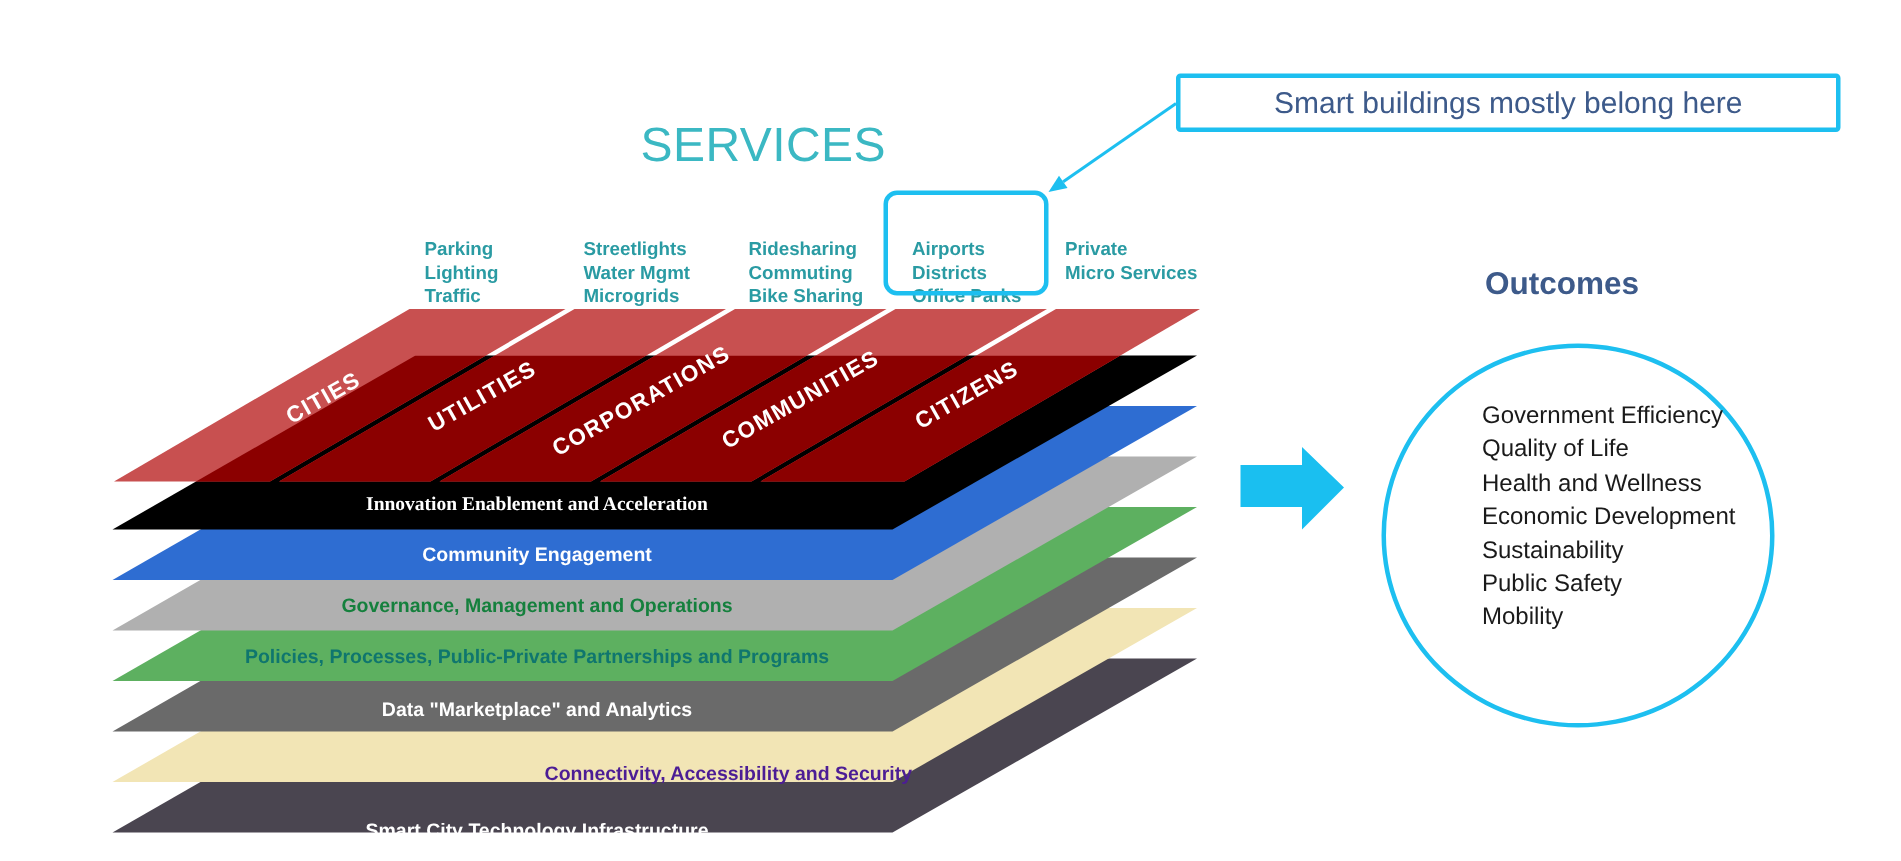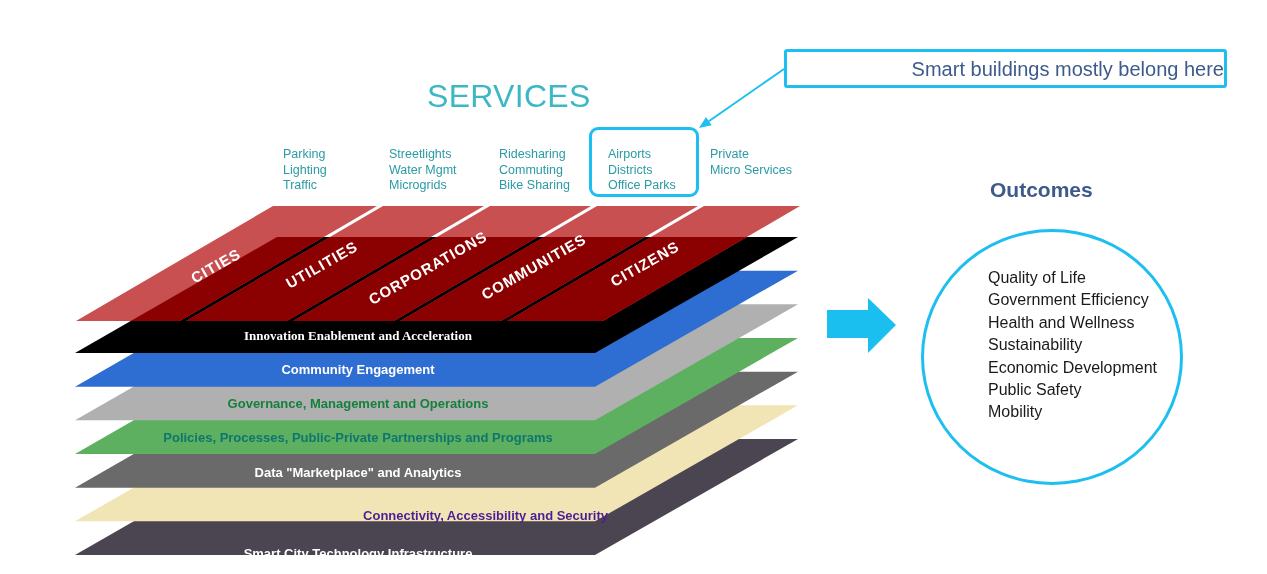--- a/index.html
+++ b/index.html
@@ -9,34 +9,34 @@
     --accent: #1DBFF0; --teal: #3BB8C3; --service-text: #2A9BA3; --navy: #3D5A8A;
   }
   #stack-svg { position: absolute; left: 0; top: 0; }
 
   .services-title {
     position: absolute; left: 427px; top: 78px;
     font-weight: normal; font-size: 32px; line-height: 36px;
     color: var(--teal); letter-spacing: 0.3px; white-space: nowrap;
   }
   .service-col {
-    position: absolute; top: 147px;
-    font-weight: normal; font-size: 12.5px; line-height: 15.5px;
+    position: absolute; top: 159px;
+    font-weight: bold; font-size: 12.5px; line-height: 15.5px;
     color: var(--service-text); white-space: nowrap;
   }
   .service-col div { height: 15.5px; }
 
   .highlight-box {
     position: absolute; left: 589px; top: 127px; width: 104px; height: 64px;
     border: 3px solid var(--accent); border-radius: 9px;
   }
   .callout-box {
     position: absolute; left: 784px; top: 49px; width: 437px; height: 33px;
     border: 3px solid var(--accent); border-radius: 3px;
-    display: flex; align-items: center; justify-content: flex-end;
+    display: flex; align-items: center; justify-content: center;
   }
   .callout-text {
     font-size: 20px; color: var(--navy); white-space: nowrap; line-height: 24px;
   }
 
   .stakeholder-label {
     position: absolute; width: 170px; height: 20px; line-height: 20px;
     text-align: center; color: #ffffff; font-weight: bold; font-size: 15px;
     letter-spacing: 1px; transform: rotate(-29.5deg); transform-origin: 50% 50%;
     white-space: nowrap;
@@ -142,20 +142,20 @@
 <div class="layer-label" style="top: 362px; color: rgb(255, 255, 255);">Community Engagement</div>
 <div class="layer-label" style="top: 396px; color: #15803d;">Governance, Management and Operations</div>
 <div class="layer-label" style="top: 430px; color: #0f766e;">Policies, Processes, Public-Private Partnerships and Programs</div>
 <div class="layer-label" style="top: 465px; color: rgb(255, 255, 255);">Data "Marketplace" and Analytics</div>
 <div class="layer-label" style="top: 508px; color: #4c1d95; text-align: right;">Connectivity, Accessibility and Security</div>
 <div class="layer-label" style="top: 546px; color: rgb(255, 255, 255);">Smart City Technology Infrastructure</div>
 
 <div class="outcomes-title">Outcomes</div>
 <div class="outcomes-circle"></div>
 <div class="outcomes-list">
+  <div>Government Efficiency</div>
   <div>Quality of Life</div>
-  <div>Government Efficiency</div>
   <div>Health and Wellness</div>
+  <div>Economic Development</div>
   <div>Sustainability</div>
-  <div>Economic Development</div>
   <div>Public Safety</div>
   <div>Mobility</div>
 </div>
 
 </body></html>

